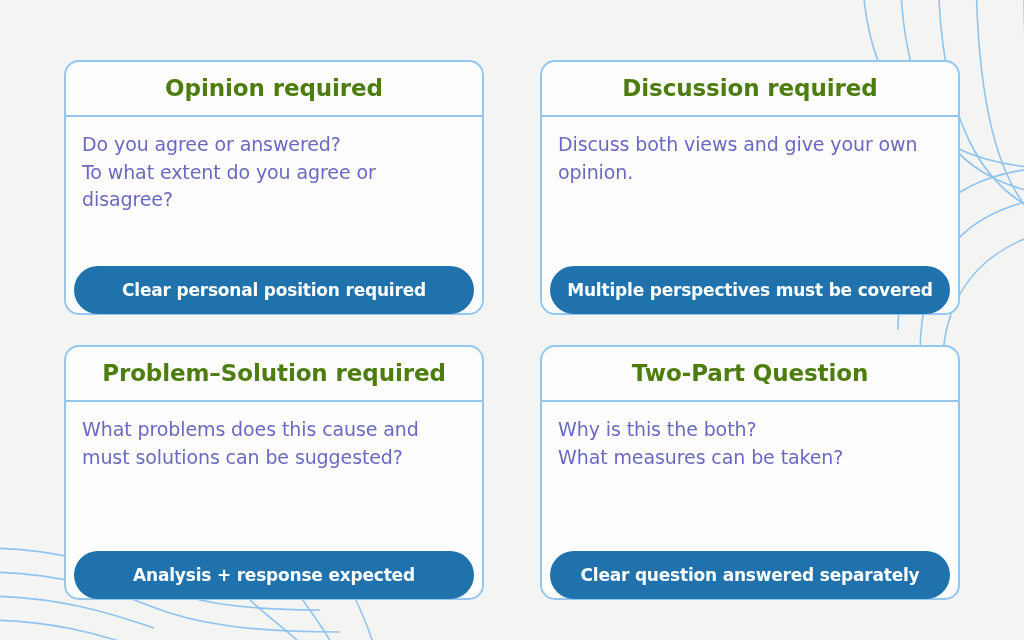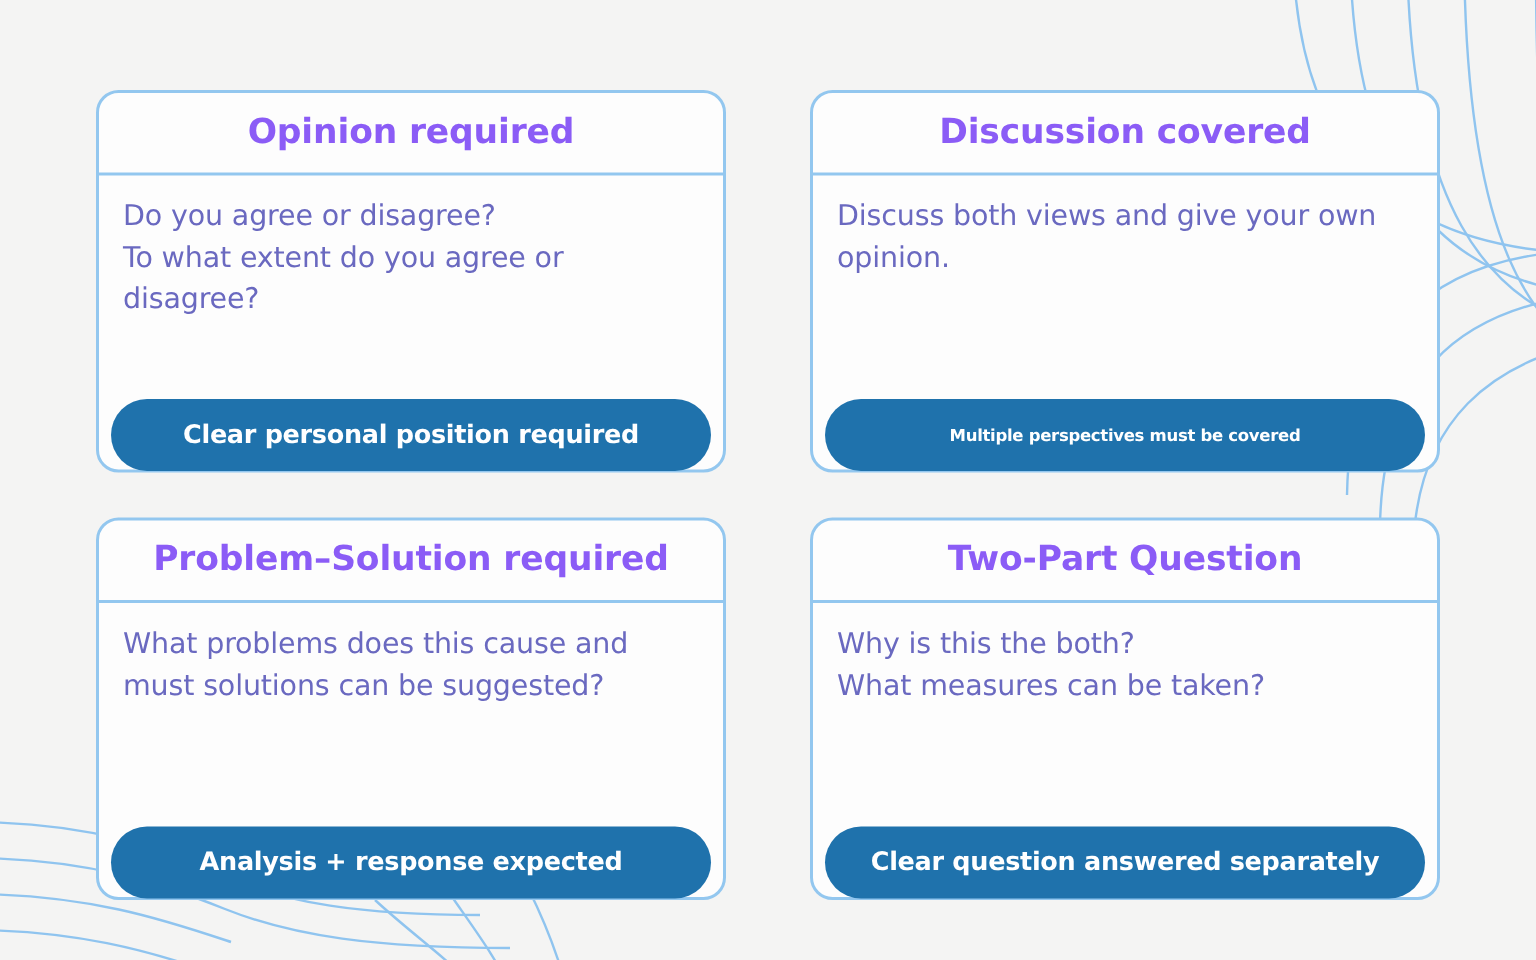--- a/index.html
+++ b/index.html
@@ -54,21 +54,21 @@
   .card-header {
     height: 55px;
     border-bottom: 2px solid #93c7ef;
     display: flex;
     align-items: center;
     justify-content: center;
     flex: none;
   }
 
   .card-title {
-    color: #8b5cf6;
+    color: #4d7c0f;
     font-size: 23px;
     font-weight: bold;
     letter-spacing: -0.1px;
     text-align: center;
     line-height: 1.1;
   }
 
   .card-body {
     flex: 1 1 auto;
     padding: 14px 16px 0 16px;
@@ -104,21 +104,21 @@
     letter-spacing: -0.2px;
     display: flex;
     align-items: center;
     justify-content: center;
     text-align: right;
     margin-bottom: -10px;
     padding: 0 10px;
     white-space: nowrap;
   }
 
-  .pill.tight { font-size: 11px; }
+  .pill.tight { font-size: 17px; }
 </style>
 </head>
 <body>
 
 <svg class="decor" viewBox="0 0 1024 640" xmlns="http://www.w3.org/2000/svg">
   <g fill="none" stroke="#8fc4ef" stroke-width="1.6">
     <path d="M862 -40 C862 90, 920 160, 1040 168"></path>
     <path d="M900 -40 C900 110, 952 186, 1060 196"></path>
     <path d="M938 -40 C938 128, 986 212, 1084 224"></path>
     <path d="M976 -40 C976 150, 1014 238, 1100 250"></path>
@@ -140,31 +140,31 @@
   </g>
 </svg>
 
 <div class="grid">
 
   <div class="card">
     <div class="card-header">
       <div class="card-title">Opinion required</div>
     </div>
     <div class="card-body">
-      <p>Do you agree or disagree?</p>
+      <p>Do you agree or answered?</p>
       <p>To what extent do you agree or disagree?</p>
     </div>
     <div class="card-footer">
       <button class="pill">Clear personal position required</button>
     </div>
   </div>
 
   <div class="card">
     <div class="card-header">
-      <div class="card-title">Discussion covered</div>
+      <div class="card-title">Discussion required</div>
     </div>
     <div class="card-body">
       <p>Discuss both views and give your own opinion.</p>
     </div>
     <div class="card-footer">
       <button class="pill tight">Multiple perspectives must be covered</button>
     </div>
   </div>
 
   <div class="card">

